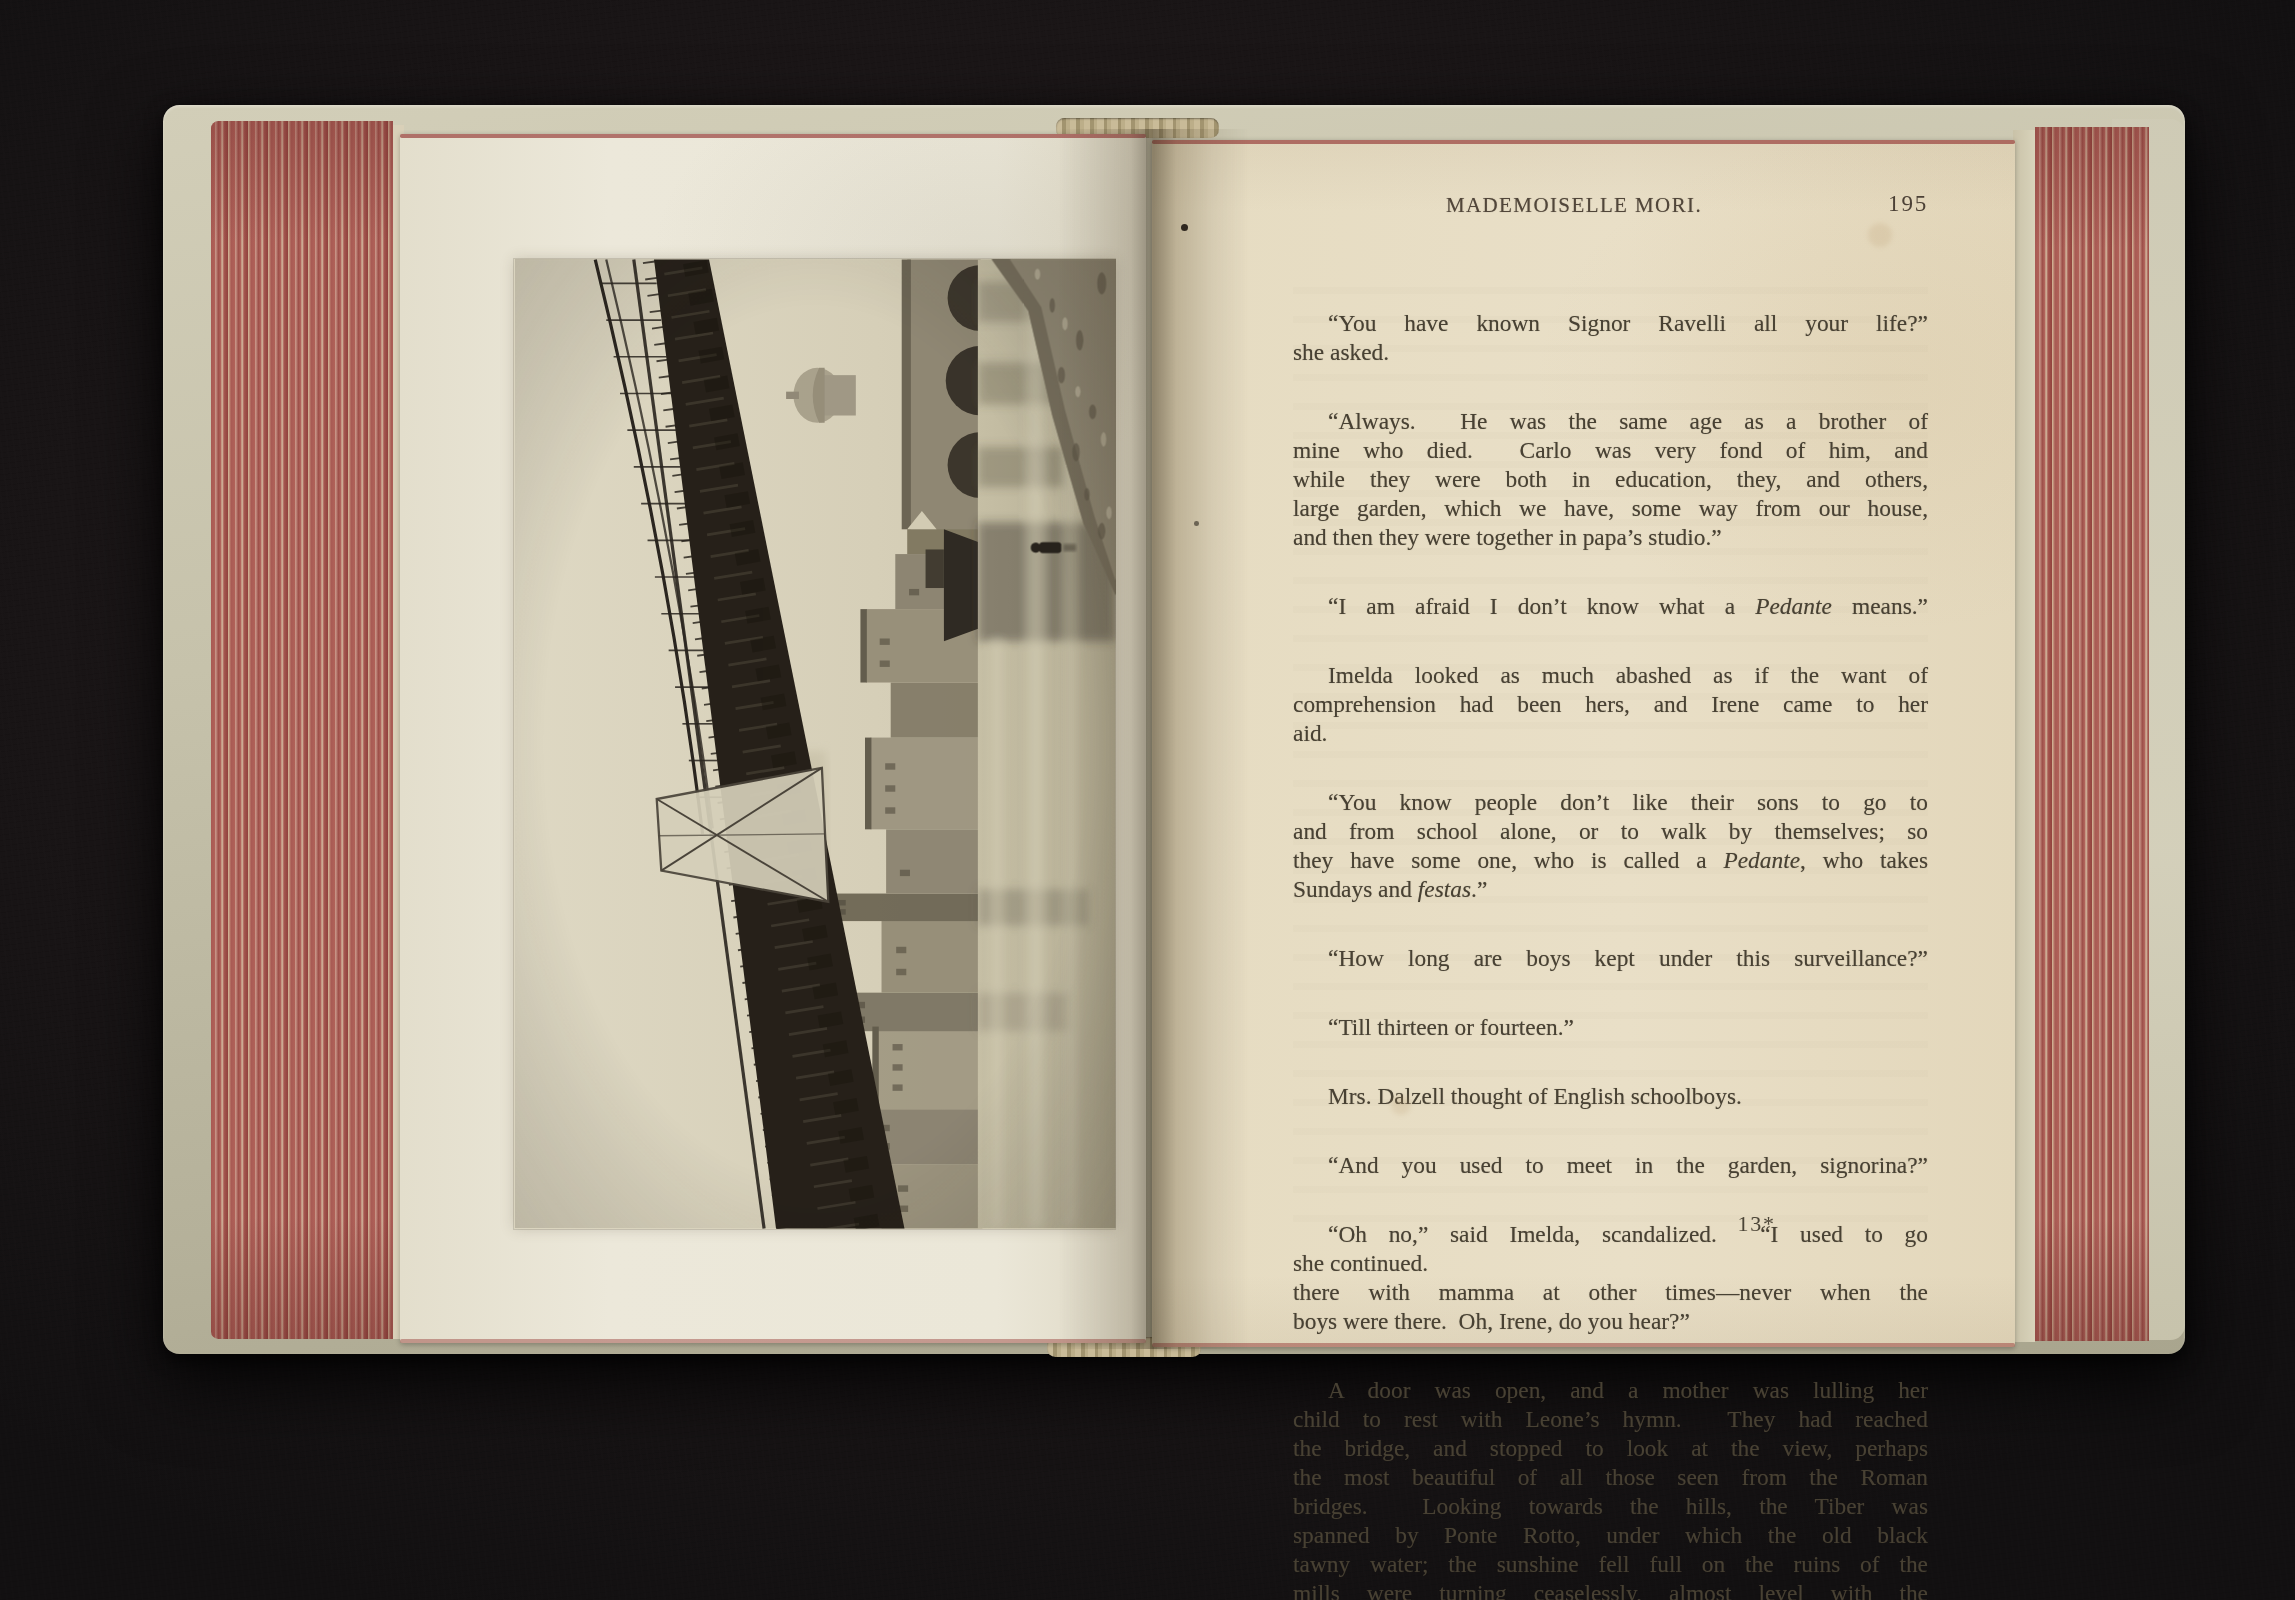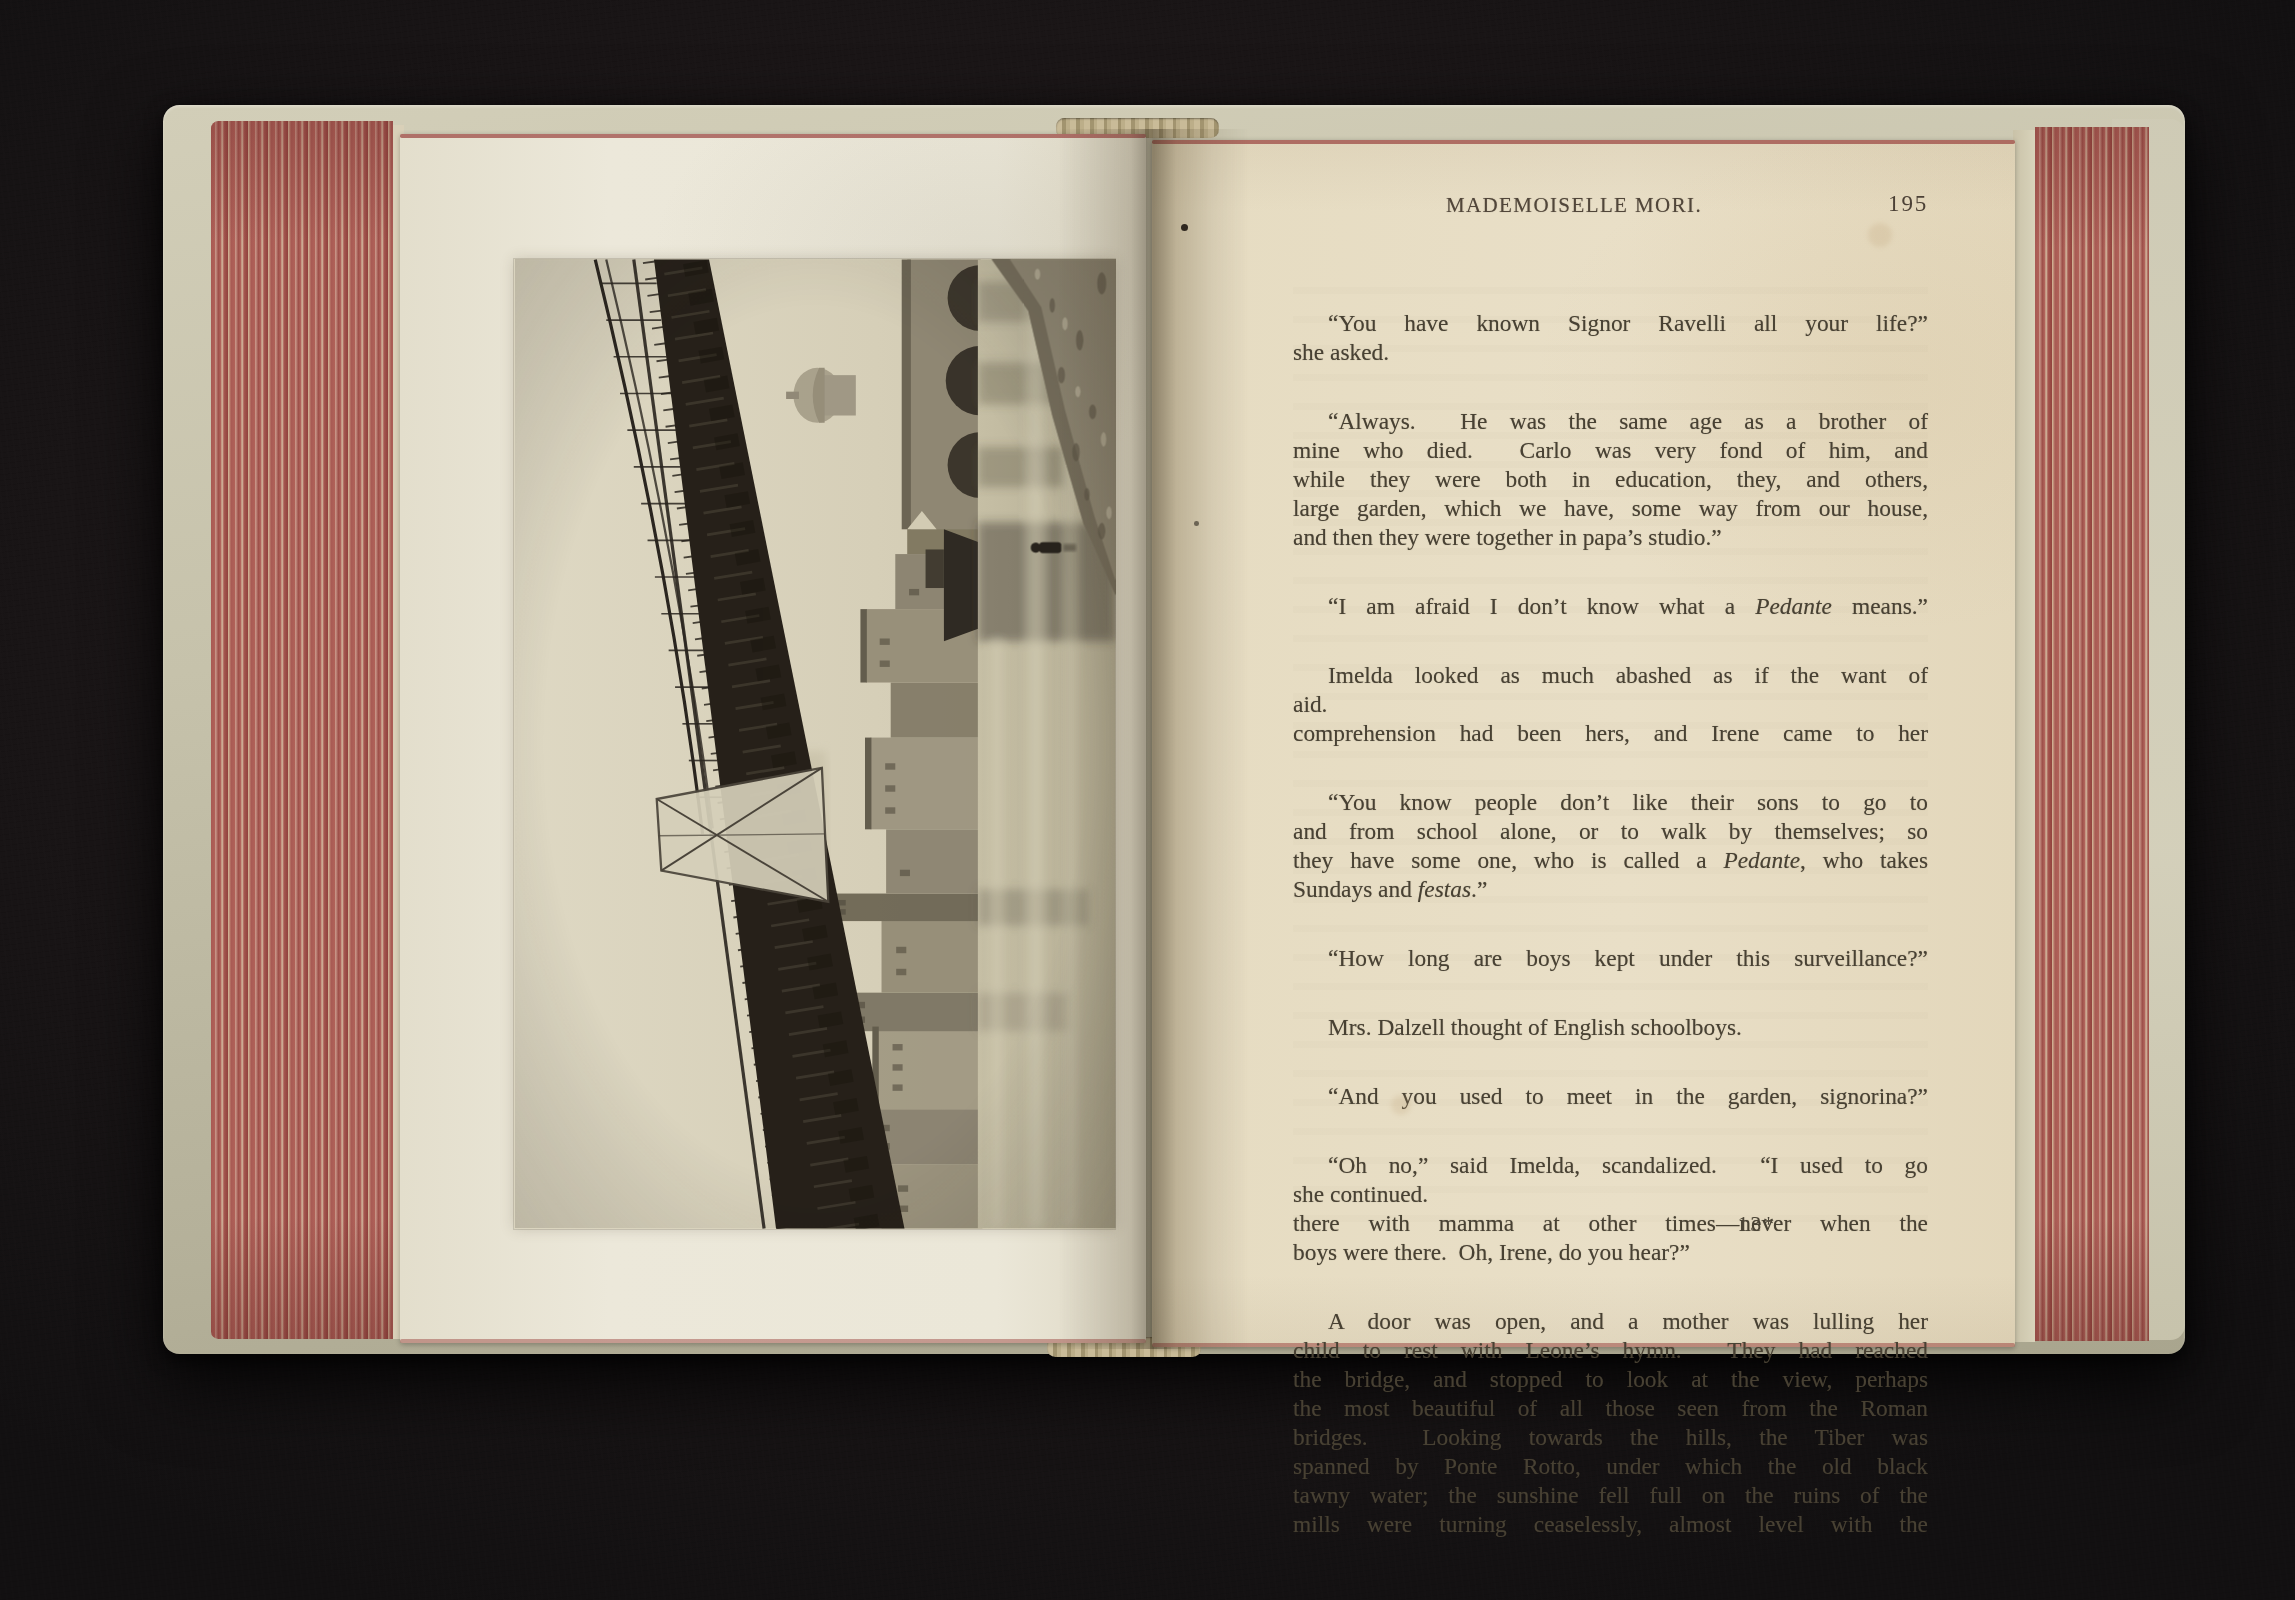--- a/index.html
+++ b/index.html
@@ -281,27 +281,28 @@
   <div class="text-block">
       <div class="line ind"><span>“You have known Signor Ravelli all your life?”</span></div>
       <div class="line rag"><span>she asked.</span></div>
       <div class="line ind"><span>“Always.&nbsp; He was the same age as a brother of</span></div>
       <div class="line"><span>mine who died.&nbsp; Carlo was very fond of him, and</span></div>
       <div class="line"><span>while they were both in education, they, and others,</span></div>
       <div class="line"><span>large garden, which we have, some way from our house,</span></div>
       <div class="line rag"><span>and then they were together in papa’s studio.”</span></div>
       <div class="line ind"><span>“I am afraid I don’t know what a </span><span class="it">Pedante</span><span> means.”</span></div>
       <div class="line ind"><span>Imelda looked as much abashed as if the want of</span></div>
+      <div class="line"><span>comprehension had been hers, and Irene came to her</span></div>
       <div class="line rag"><span>aid.</span></div>
-      <div class="line"><span>comprehension had been hers, and Irene came to her</span></div>
       <div class="line ind"><span>“You know people don’t like their sons to go to</span></div>
       <div class="line"><span>and from school alone, or to walk by themselves; so</span></div>
       <div class="line"><span>they have some one, who is called a </span><span class="it">Pedante</span><span>, who takes</span></div>
       <div class="line rag"><span>Sundays and </span><span class="it">festas</span><span>.”</span></div>
       <div class="line ind"><span>“How long are boys kept under this surveillance?”</span></div>
+      <div class="line ind rag"><span>“Till thirteen or fourteen.”</span></div>
       <div class="line ind rag"><span>Mrs. Dalzell thought of English schoolboys.</span></div>
       <div class="line ind"><span>“And you used to meet in the garden, signorina?”</span></div>
       <div class="line ind"><span>“Oh no,” said Imelda, scandalized.&nbsp; “I used to go</span></div>
       <div class="line rag"><span>she continued.</span></div>
       <div class="line"><span>there with mamma at other times—never when the</span></div>
       <div class="line rag"><span>boys were there.&nbsp; Oh, Irene, do you hear?”</span></div>
       <div class="line ind"><span>A door was open, and a mother was lulling her</span></div>
       <div class="line"><span>child to rest with Leone’s hymn.&nbsp; They had reached</span></div>
       <div class="line"><span>the bridge, and stopped to look at the view, perhaps</span></div>
       <div class="line"><span>the most beautiful of all those seen from the Roman</span></div>

